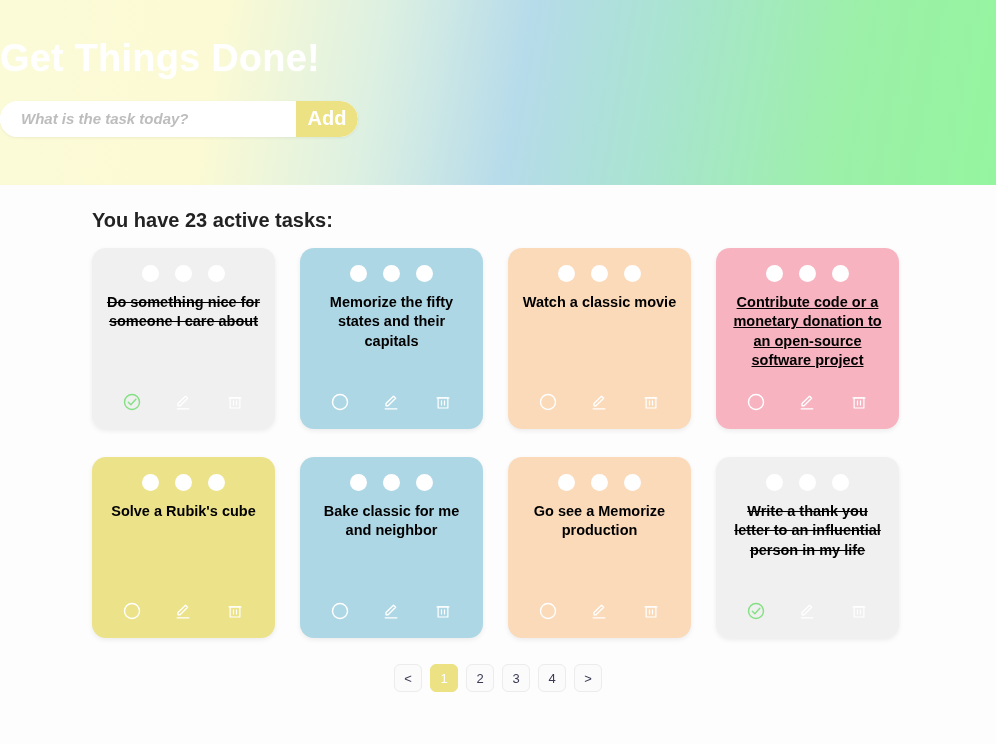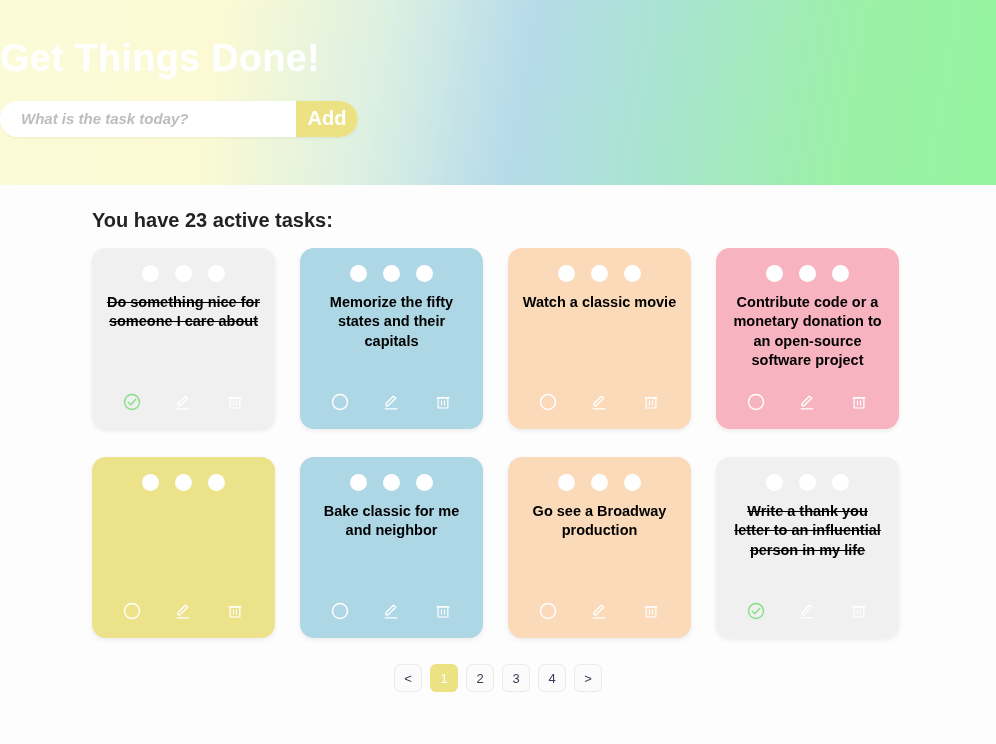--- a/index.html
+++ b/index.html
@@ -136,21 +136,21 @@
     width: 22px; height: 22px;
     display: flex; align-items: center; justify-content: center;
     cursor: pointer;
   }
   .act svg { display: block; }
 
   
   .c-gray   { background: #eff0ef; }
   .c-blue   { background: #aed7e5; }
   .c-orange { background: #fbdaba; border-radius: 14px; }
-  .c-pink   { background: #f7b3c0; }
+  .c-pink   { background: #f7b3c0; text-decoration: underline; }
   .c-yellow { background: #ece289; }
 
   
   .pager {
     margin: 26px auto 0 auto;
     display: flex;
     justify-content: center;
     gap: 8px;
   }
   .page-btn {
@@ -299,20 +299,21 @@
             </svg>
           </div>
         </div>
       </div>
       <div class="card c-yellow">
         <div class="dots">
           <span class="dot"></span>
           <span class="dot"></span>
           <span class="dot"></span>
         </div>
+        <div class="card-text">Solve a Rubik's cube</div>
         <div class="actions">
           <div class="act">
             <svg width="20" height="20" viewBox="0 0 24 24" fill="none" stroke="#ffffff" stroke-width="1.7">
               <circle cx="12" cy="12" r="9"></circle>
             </svg>
           </div>
           <div class="act">
             <svg width="20" height="20" viewBox="0 0 24 24" fill="none" stroke="#ffffff" stroke-width="1.6" stroke-linecap="round" stroke-linejoin="round">
       <path d="M8.5 16.5H6v-2.6L15 5l2.6 2.6z"></path>
               <path d="M5 20.2h14"></path>
@@ -354,21 +355,21 @@
             </svg>
           </div>
         </div>
       </div>
       <div class="card c-orange">
         <div class="dots">
           <span class="dot"></span>
           <span class="dot"></span>
           <span class="dot"></span>
         </div>
-        <div class="card-text">Go see a Broadway production</div>
+        <div class="card-text">Go see a Memorize production</div>
         <div class="actions">
           <div class="act">
             <svg width="20" height="20" viewBox="0 0 24 24" fill="none" stroke="#ffffff" stroke-width="1.7">
               <circle cx="12" cy="12" r="9"></circle>
             </svg>
           </div>
           <div class="act">
             <svg width="20" height="20" viewBox="0 0 24 24" fill="none" stroke="#ffffff" stroke-width="1.6" stroke-linecap="round" stroke-linejoin="round">
       <path d="M8.5 16.5H6v-2.6L15 5l2.6 2.6z"></path>
               <path d="M5 20.2h14"></path>

